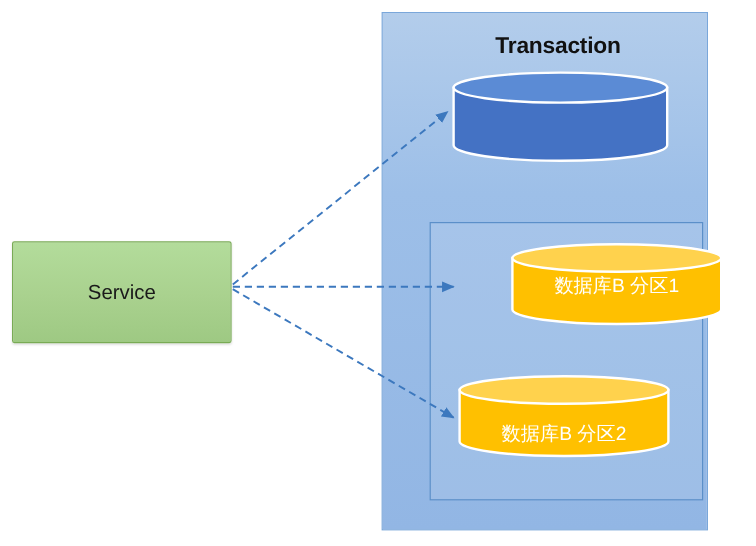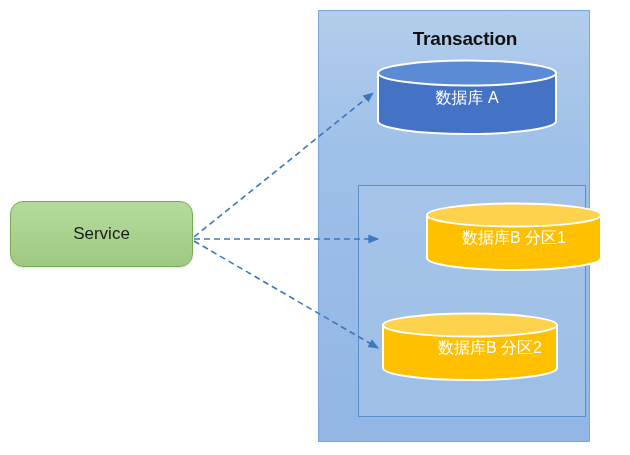--- a/index.html
+++ b/index.html
@@ -92,30 +92,30 @@
     margin-left: 44px;
   }
   #db-b-1 .cyl-label { top: 25px; }
 
   #db-b-2 {
     left: 382px;
     top: 313px;
     width: 176px;
     height: 67px;
   }
-  #db-b-2 .cyl-label { top: 25px; padding-left: 20px; }
+  #db-b-2 .cyl-label { top: 39px; }
 
   
   .service-box {
     position: absolute;
     left: 10px;
     top: 201px;
     width: 183px;
-    height: 66px;
-    border-radius: 13px;
+    height: 85px;
+    border-radius: 2px;
     background: linear-gradient(180deg, #b3dc9b 0%, #a9d18e 55%, #9ec983 100%);
     border: 1px solid #79ab55;
     box-sizing: border-box;
     box-shadow: 0 1px 2px rgba(0,0,0,0.12);
   }
   .service-label {
     position: absolute;
     left: 0;
     top: 0;
     width: 100%;
@@ -146,21 +146,20 @@
     <div class="transaction-title">Transaction</div>
   </div>
 
   <div class="partition-group"></div>
 
   <div class="cylinder" id="db-a">
     <svg class="cyl-svg" width="180" height="74" viewBox="0 0 180 74">
       <path d="M1,13 L1,61 A89,13 0 0 0 179,61 L179,13 Z" fill="#4472c4" stroke="#ffffff" stroke-width="2"></path>
       <ellipse cx="90" cy="13" rx="89" ry="12.5" fill="#5b8bd5" stroke="#ffffff" stroke-width="2"></ellipse>
     </svg>
-    <div class="cyl-label">数据库 A</div>
   </div>
 
   <div class="cylinder" id="db-b-1">
     <svg class="cyl-svg" width="176" height="67" viewBox="0 0 176 67">
       <path d="M1,12 L1,55 A87,12 0 0 0 175,55 L175,12 Z" fill="#ffc000" stroke="#ffffff" stroke-width="2"></path>
       <ellipse cx="88" cy="12" rx="87" ry="11.5" fill="#ffd24d" stroke="#ffffff" stroke-width="2"></ellipse>
     </svg>
     <div class="cyl-label">数据库B 分区1</div>
   </div>
 

